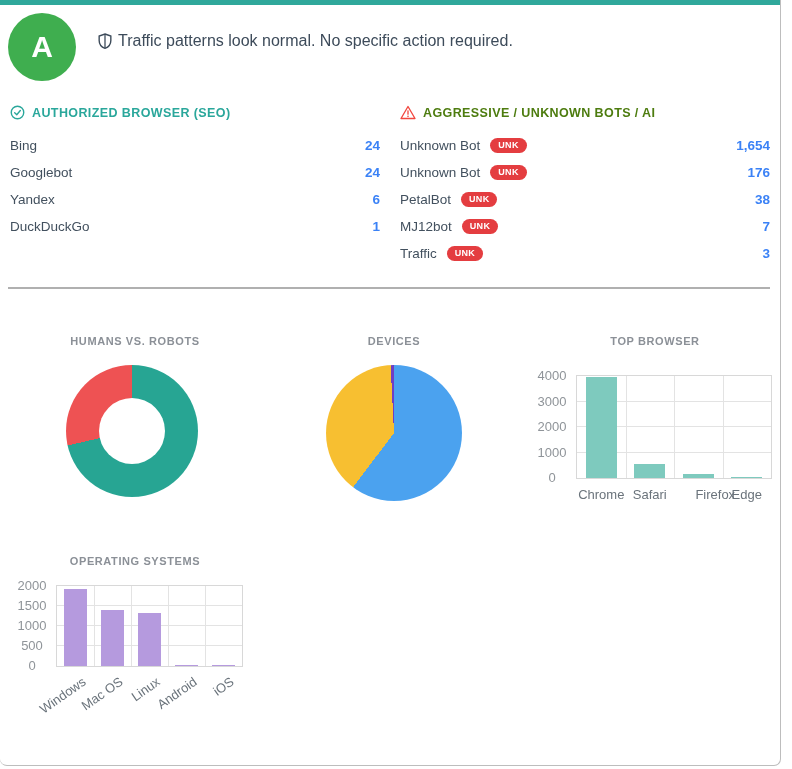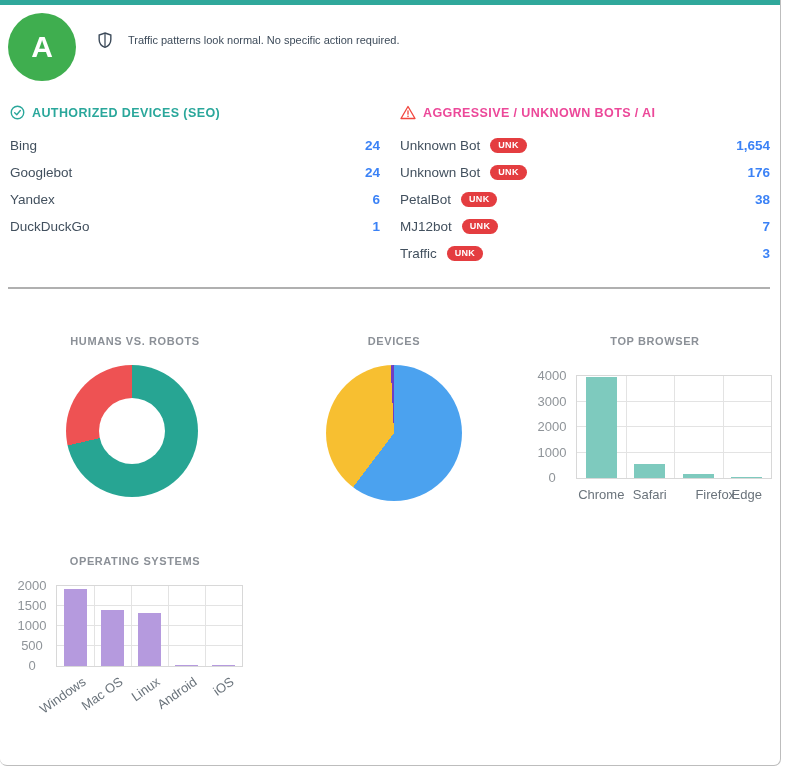--- a/index.html
+++ b/index.html
@@ -6,31 +6,31 @@
   body{width:792px;height:769px;position:relative;overflow:hidden;}
   .card{position:absolute;left:0;top:0;width:780px;height:765px;background:#fff;
         border-right:1px solid #bdbdbd;border-bottom:1px solid #bdbdbd;border-radius:0 0 7px 7px;}
   .topbar{height:5px;width:100%;background:#2fa89b;}
   
   .header{display:flex;align-items:flex-start;padding:8px 16px 6px 8px;}
   .avatar{width:68px;height:68px;border-radius:50%;background:#3fae4f;color:#fff;
           display:flex;align-items:center;justify-content:center;font-size:30px;font-weight:bold;}
   .header-text{margin-left:22px;padding-top:10px;}
   .title{font-size:17px;font-weight:bold;color:#222f3e;letter-spacing:.2px;}
-  .subtitle{margin-top:9px;font-size:11px;color:#3d4b5a;display:flex;align-items:center;gap:16px;}
+  .subtitle{margin-top:9px;font-size:16px;color:#3d4b5a;display:flex;align-items:center;gap:6px;}
   .subtitle svg{flex:0 0 auto;}
   
   .lists{display:flex;padding:18px 10px 0 10px;}
   .col{flex:1;}
   .col.left{padding-right:14px;}
   .col.right{padding-left:6px;}
   .sec-h{margin:0 0 18px 0;font-size:12.5px;font-weight:bold;letter-spacing:.4px;
          display:flex;align-items:center;gap:7px;}
   .sec-h.teal{color:#2aa79b;}
-  .sec-h.red{color:#ec4899;}
+  .sec-h.red{color:#4d7c0f;}
   .row{display:flex;align-items:flex-start;justify-content:space-between;height:18px;margin-bottom:9px;
        font-size:13.5px;}
   .row .nm{color:#42505e;display:flex;align-items:center;gap:10px;}
   .row .val{color:#3b82f6;font-weight:bold;}
   .badge{display:inline-block;font-size:9px;font-weight:bold;color:#fff;border-radius:9px;
          padding:3px 8px;line-height:1;letter-spacing:.3px;}
   .badge.unk{background:#e43d40;}
   .badge.ai{background:#7c53d6;}
   
   .divider{border:none;border-top:2px solid #b0b0b0;margin:14px 10px 0 8px;}
@@ -68,21 +68,21 @@
     </div>
   </div>
 
   <div class="lists">
     <section class="col left">
       <h3 class="sec-h teal">
         <svg width="15" height="15" viewBox="0 0 24 24">
           <circle cx="12" cy="12" r="10" fill="none" stroke="#2aa79b" stroke-width="2.2"></circle>
           <path d="M7.5 12.5 L10.8 15.5 L16.5 8.8" fill="none" stroke="#2aa79b" stroke-width="2.2" stroke-linecap="round" stroke-linejoin="round"></path>
         </svg>
-        <span>AUTHORIZED DEVICES (SEO)</span>
+        <span>AUTHORIZED BROWSER (SEO)</span>
       </h3>
       <div id="seo-rows">
           <div class="row">
             <span class="nm">
               <span>Bing</span>
             </span>
             <span class="val">24</span>
           </div>
           <div class="row">
             <span class="nm">

